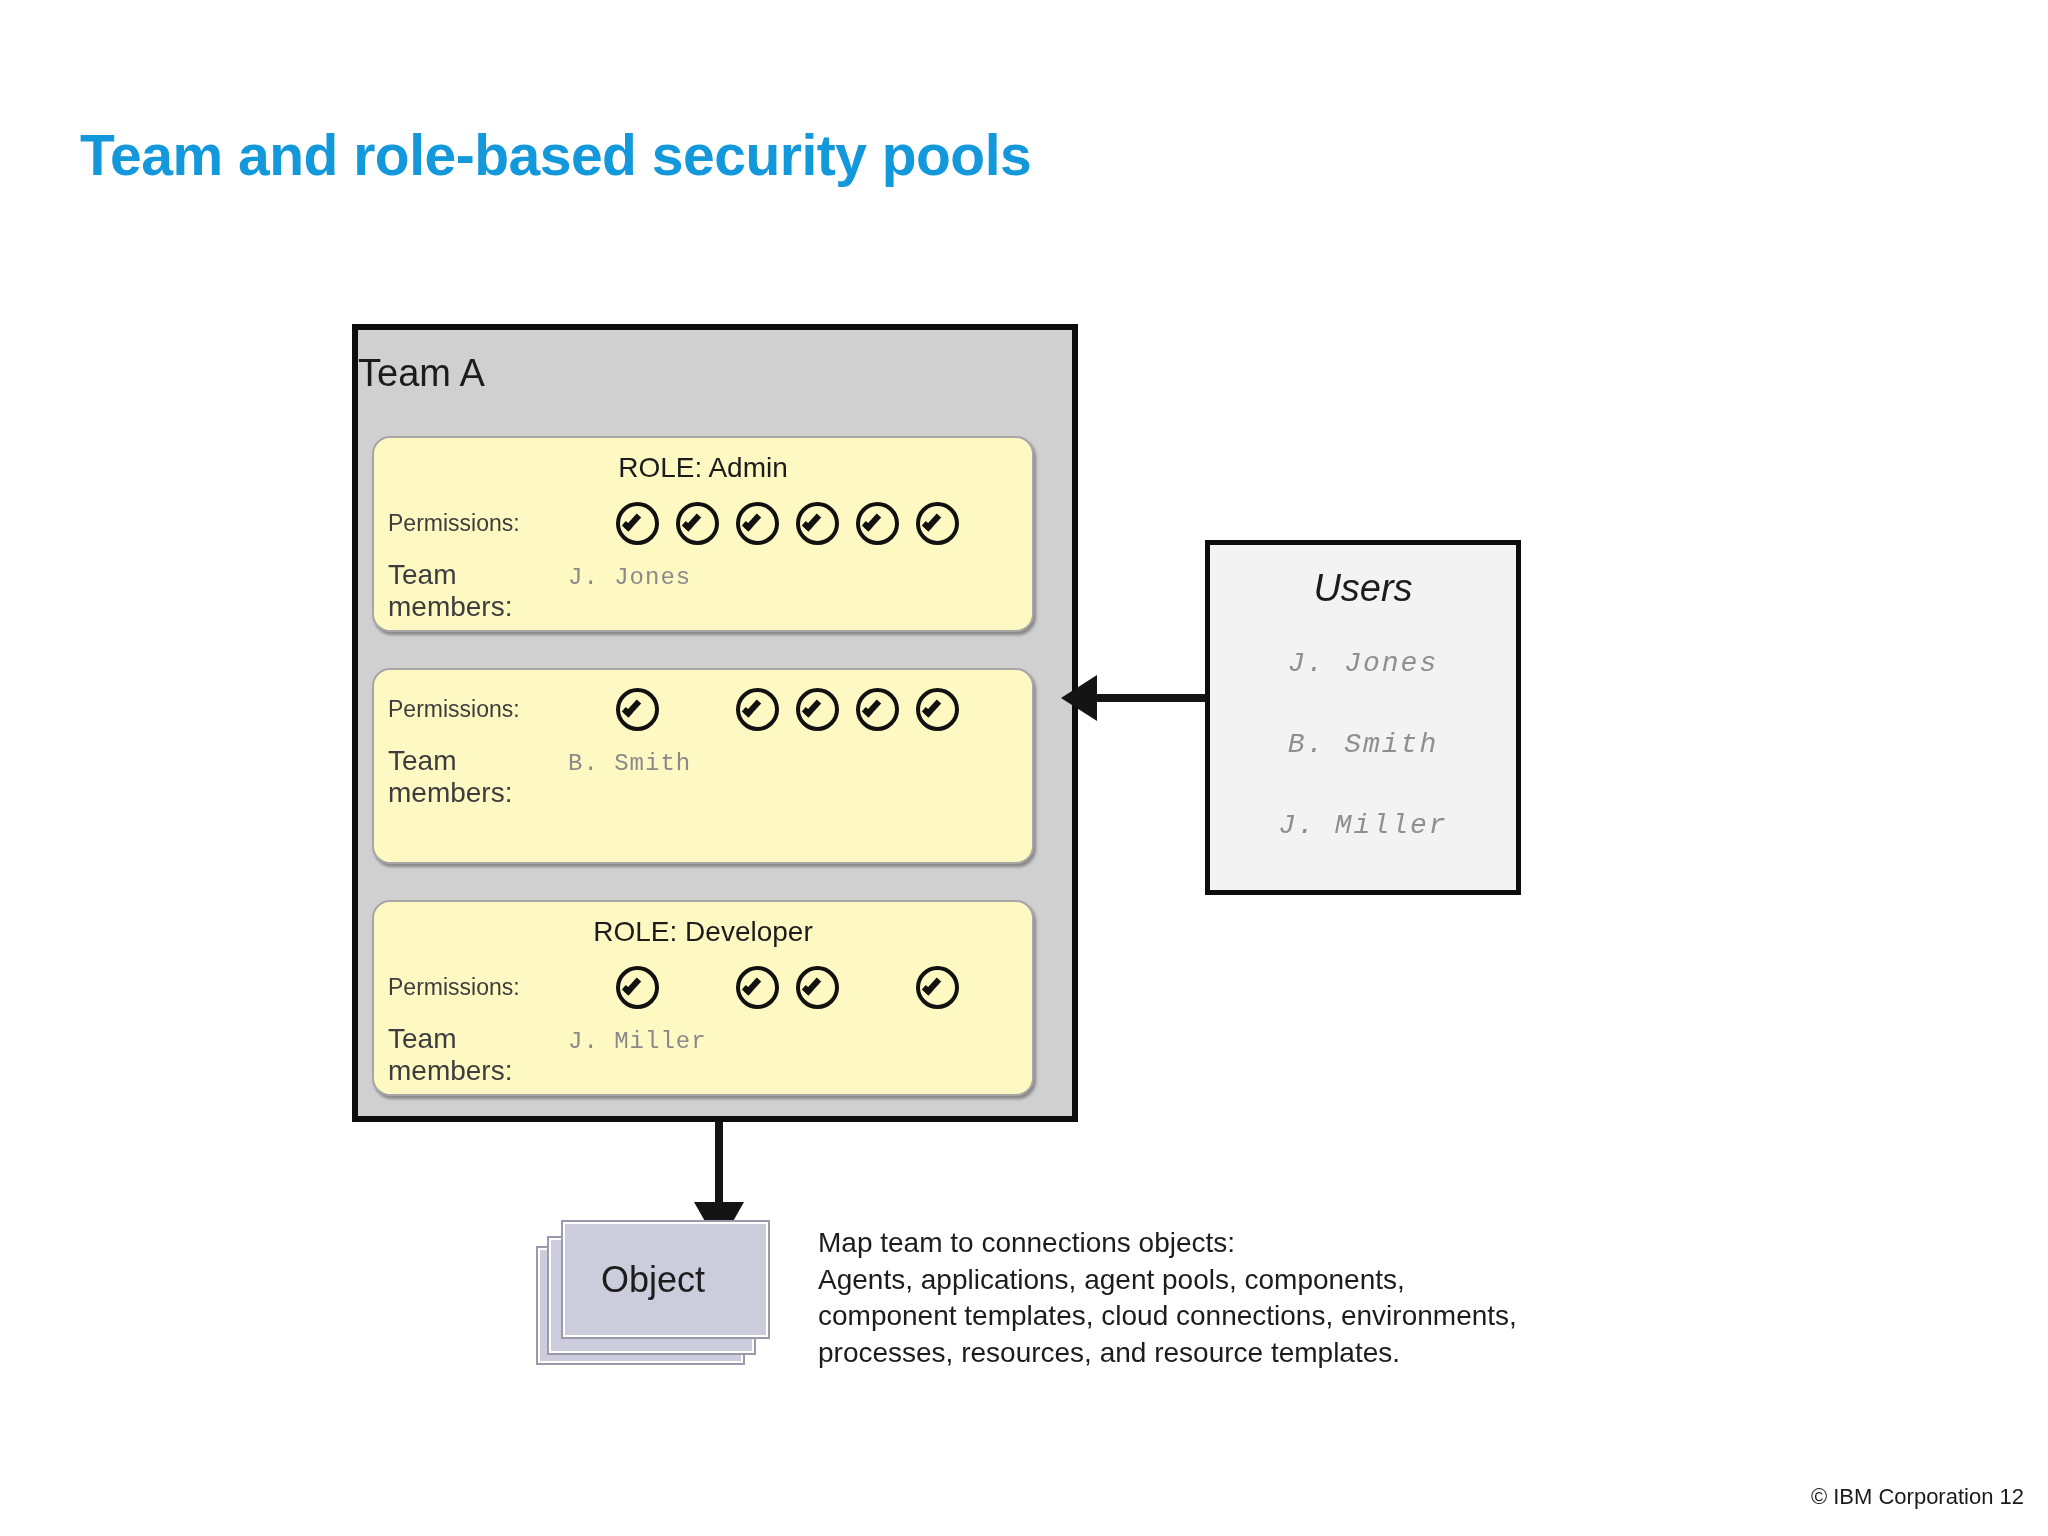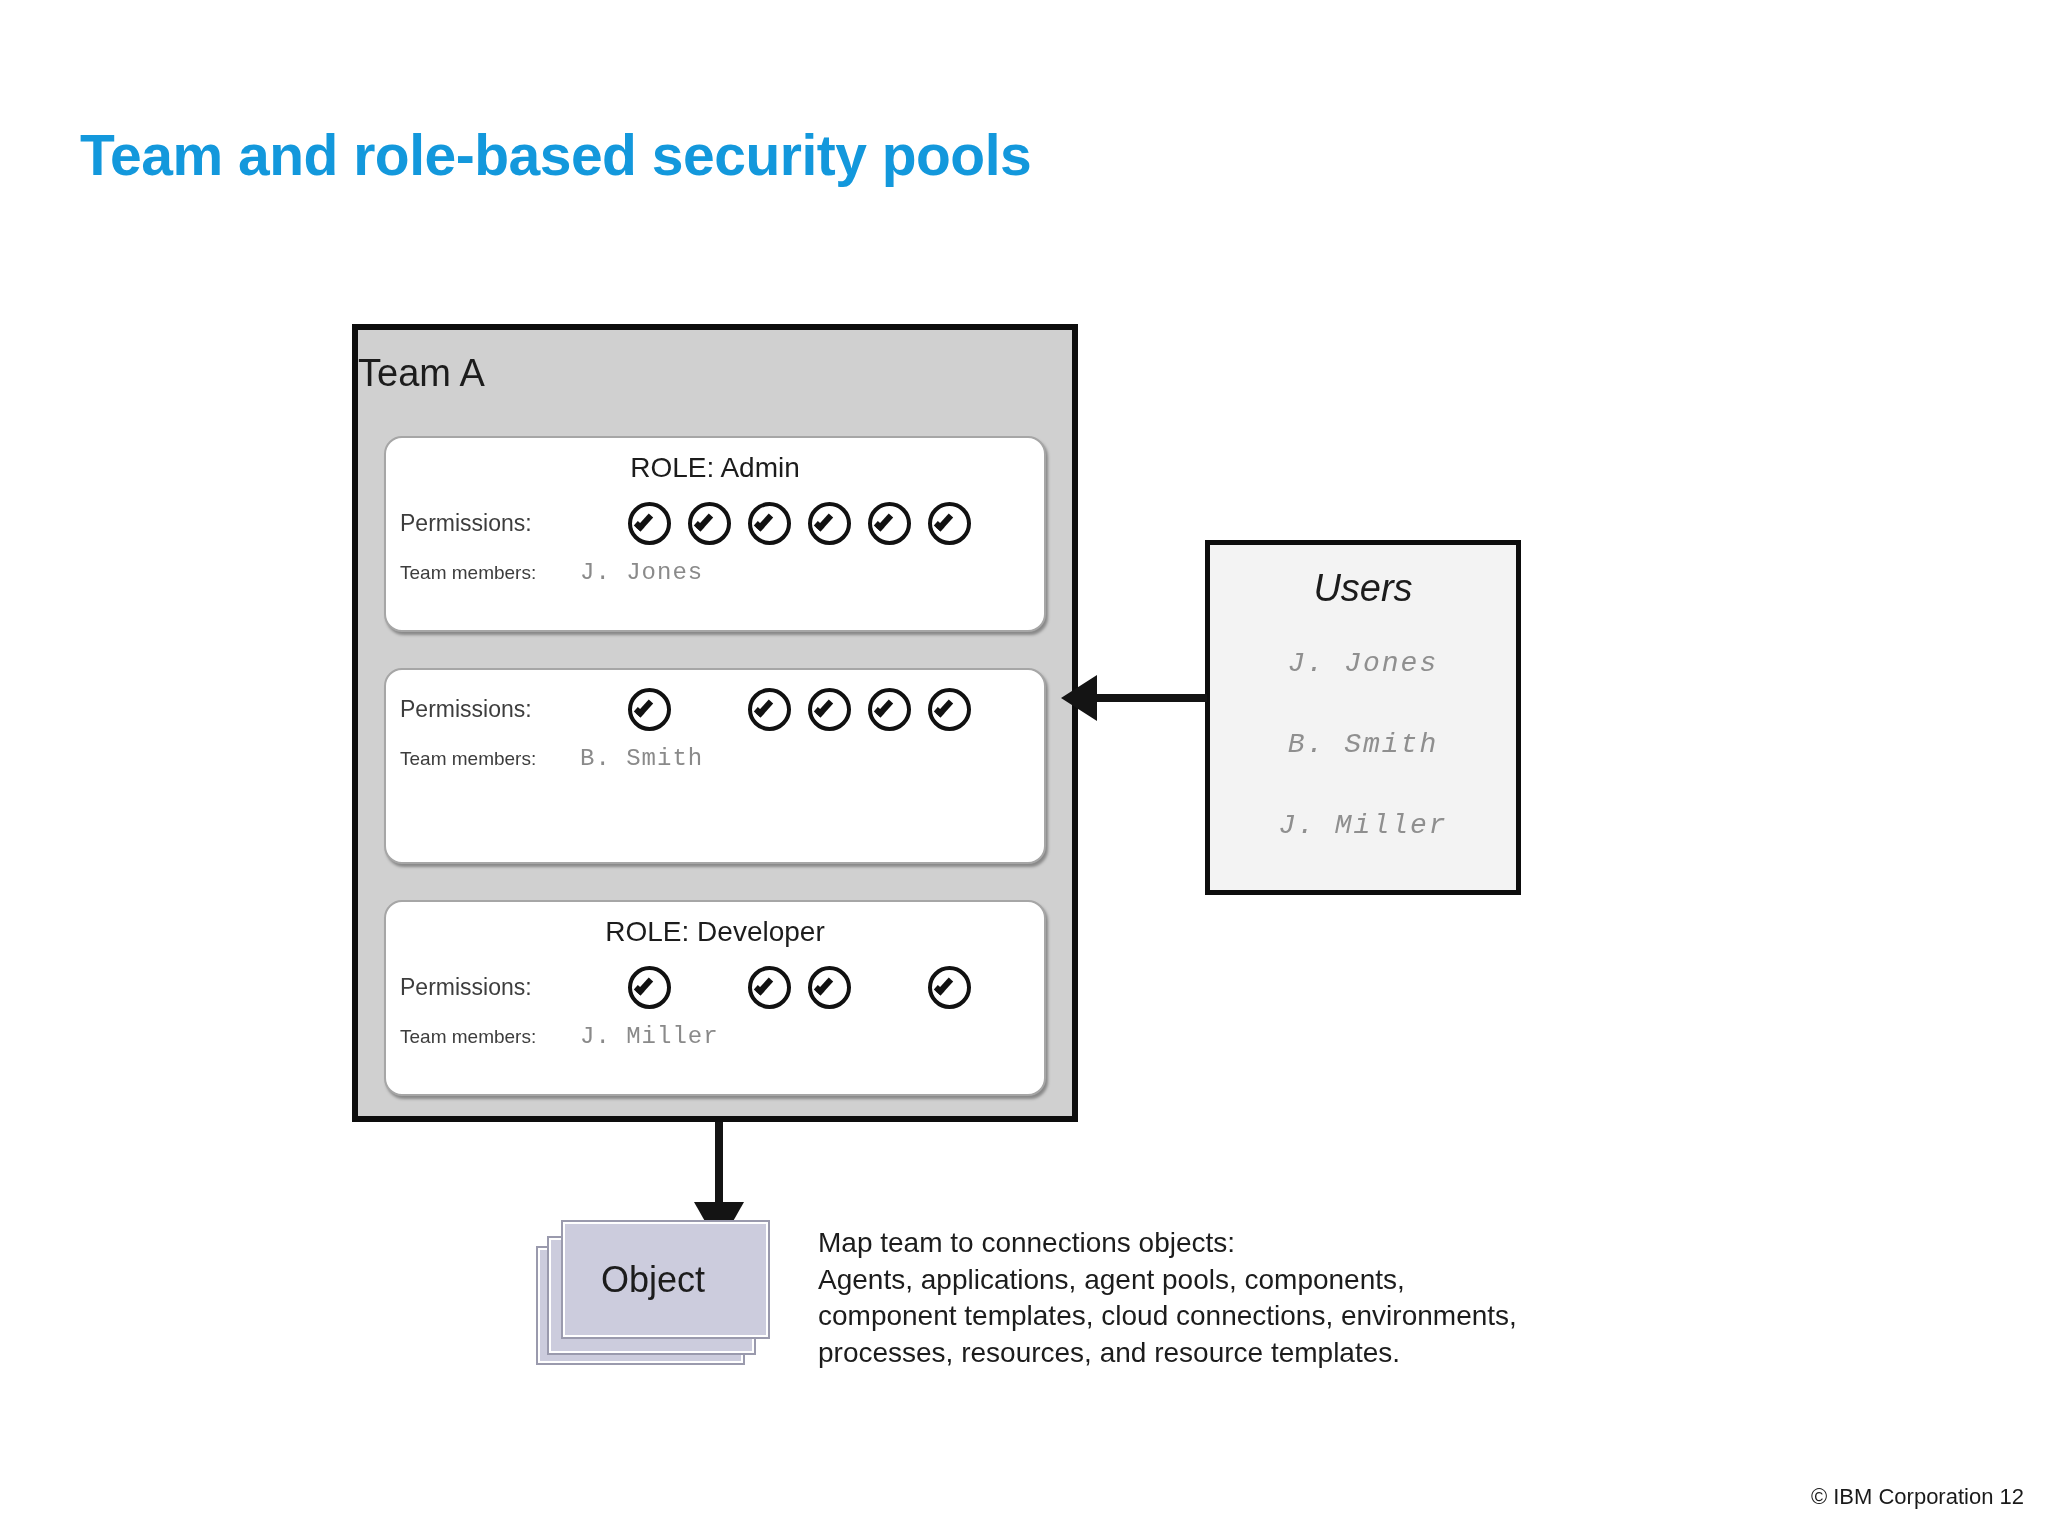--- a/index.html
+++ b/index.html
@@ -42,24 +42,24 @@
     text-align: left;
     font-size: 38px;
     color: #1c1c1c;
     margin-top: 22px;
     font-family: "Liberation Sans", sans-serif;
   }
 
   
   .role-card {
     position: absolute;
-    left: 26px;
+    left: 14px;
     width: 662px;
     height: 196px;
-    background: #ffffff;
+    background: #fef9c3;
     border: 2px solid #a6a6a6;
     border-radius: 18px;
     box-sizing: border-box;
     box-shadow: 2px 3px 3px rgba(0,0,0,0.35);
   }
   .role-card.r0 { top: 106px; }
   .role-card.r1 { top: 338px; }
   .role-card.r2 { top: 570px; }
 
   .role-title {
@@ -112,21 +112,21 @@
     box-sizing: border-box;
   }
 
   .member-row {
     display: flex;
     align-items: baseline;
     margin-top: 14px;
     padding-left: 14px;
   }
   .member-label {
-    font-size: 19px;
+    font-size: 28px;
     color: #3d3d3d;
     width: 180px;
     flex: 0 0 180px;
   }
   .member-name {
     font-family: "Liberation Mono", monospace;
     font-size: 24px;
     color: #8a8a8a;
     letter-spacing: 1px;
   }

